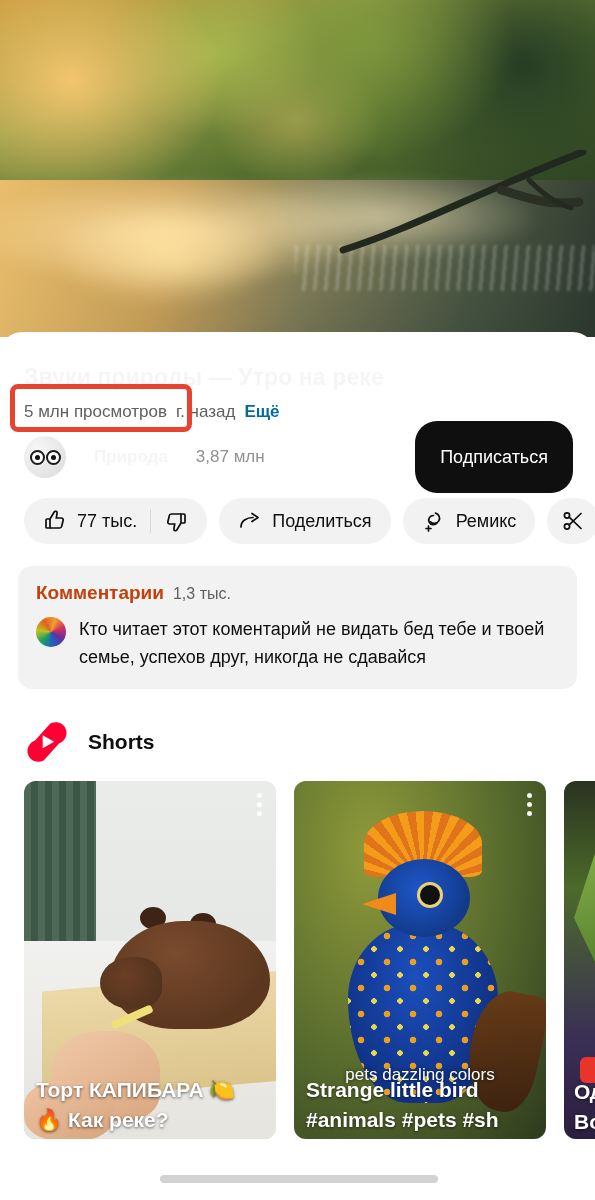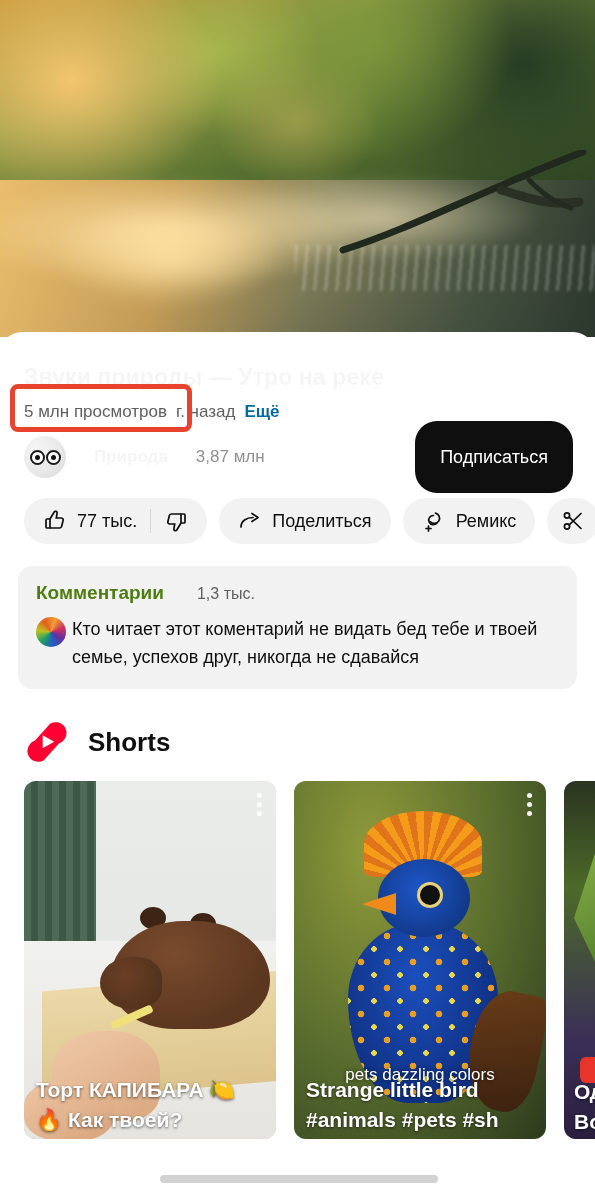--- a/index.html
+++ b/index.html
@@ -157,41 +157,41 @@
   .chip-icon svg { display:block; }
   .chip-scissors { padding: 0 14px; }
 
   
   .comments-card {
     margin: 22px 18px 0 18px;
     background: #f2f2f2; border-radius: 14px;
     padding: 16px 18px 18px 18px;
   }
   .comments-head { display: flex; align-items: baseline; gap: 9px; }
-  .comments-title { font-size: 19px; font-weight: 700; color: #4d7c0f; }
-  .comments-count { font-size: 16px; color: #606060; margin-left: 24px; }
-  .comment-row { display: flex; gap: 6px; margin-top: 11px; }
+  .comments-title { font-size: 19px; font-weight: 700; color: #c2410c; }
+  .comments-count { font-size: 16px; color: #606060; }
+  .comment-row { display: flex; gap: 13px; margin-top: 11px; }
   .comment-avatar {
     width: 30px; height: 30px; border-radius: 50%; flex: 0 0 auto;
     margin-top: 2px;
     background:
       conic-gradient(from 20deg, #f0a030, #d03060, #6030a0, #2060c0,
                      #20a060, #c0c020, #e06020, #f0a030);
   }
   .comment-text {
     font-size: 18px; line-height: 28px; color: #0f0f0f;
   }
 
   
   .shorts-head {
     display: flex; align-items: center; gap: 18px;
     padding: 30px 0 0 24px;
   }
   .shorts-logo { width: 46px; height: 46px; flex: 0 0 auto; }
-  .shorts-title { font-size: 26px; font-weight: 700; color: #0f0f0f; }
+  .shorts-title { font-size: 21px; font-weight: 700; color: #0f0f0f; }
 
   .shorts-row {
     display: flex; gap: 18px;
     padding: 16px 0 0 24px;
     overflow: hidden;
   }
   .short-card {
     position: relative; flex: 0 0 auto;
     width: 252px; height: 358px;
     border-radius: 12px; overflow: hidden;
@@ -434,21 +434,21 @@
         <div class="s1-tool"></div>
         <div class="s1-hand"></div>
         <div class="s1-hand2"></div>
         <div class="short-menu">
             <i></i>
             <i></i>
             <i></i>
           </div>
         <div class="short-title">
           <span>Торт КАПИБАРА 🍋</span><br>
-          <span>🔥 Как твоей?</span>
+          <span>🔥 Как реке?</span>
         </div>
       </div>
 
       <div class="short-card">
         <div class="s2-bg"></div>
         <div class="s2-crest"></div>
         <div class="s2-body"></div>
         <div class="s2-dots"></div>
         <div class="s2-head"></div>
         <div class="s2-beak"></div>

